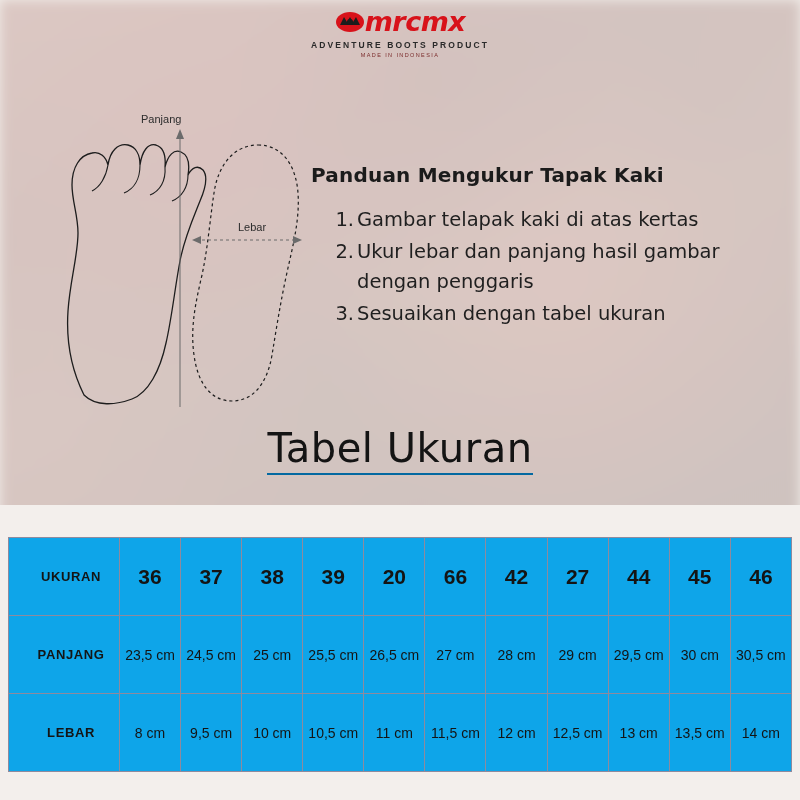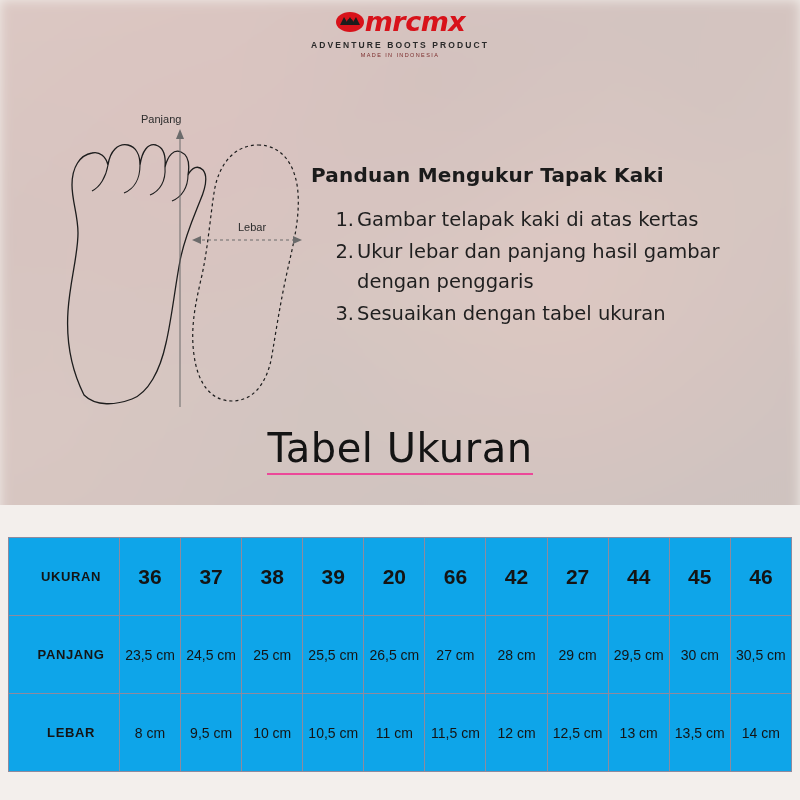--- a/index.html
+++ b/index.html
@@ -140,21 +140,21 @@
     width: 800px;
     text-align: center;
     z-index: 5;
   }
   .table-title-main {
     display: inline-block;
     font-size: 40px;
     color: #141414;
     font-family: "DejaVu Sans", sans-serif;
     letter-spacing: 0.5px;
-    border-bottom: 2px solid #ec4899;
+    border-bottom: 2px solid #0369a1;
     padding-bottom: 2px;
     line-height: 46px;
   }
   .table-title-sub {
     margin-top: 9px;
     font-size: 12px;
     letter-spacing: 4.3px;
     color: #2b2b2b;
     font-family: "Liberation Sans", sans-serif;
   }

